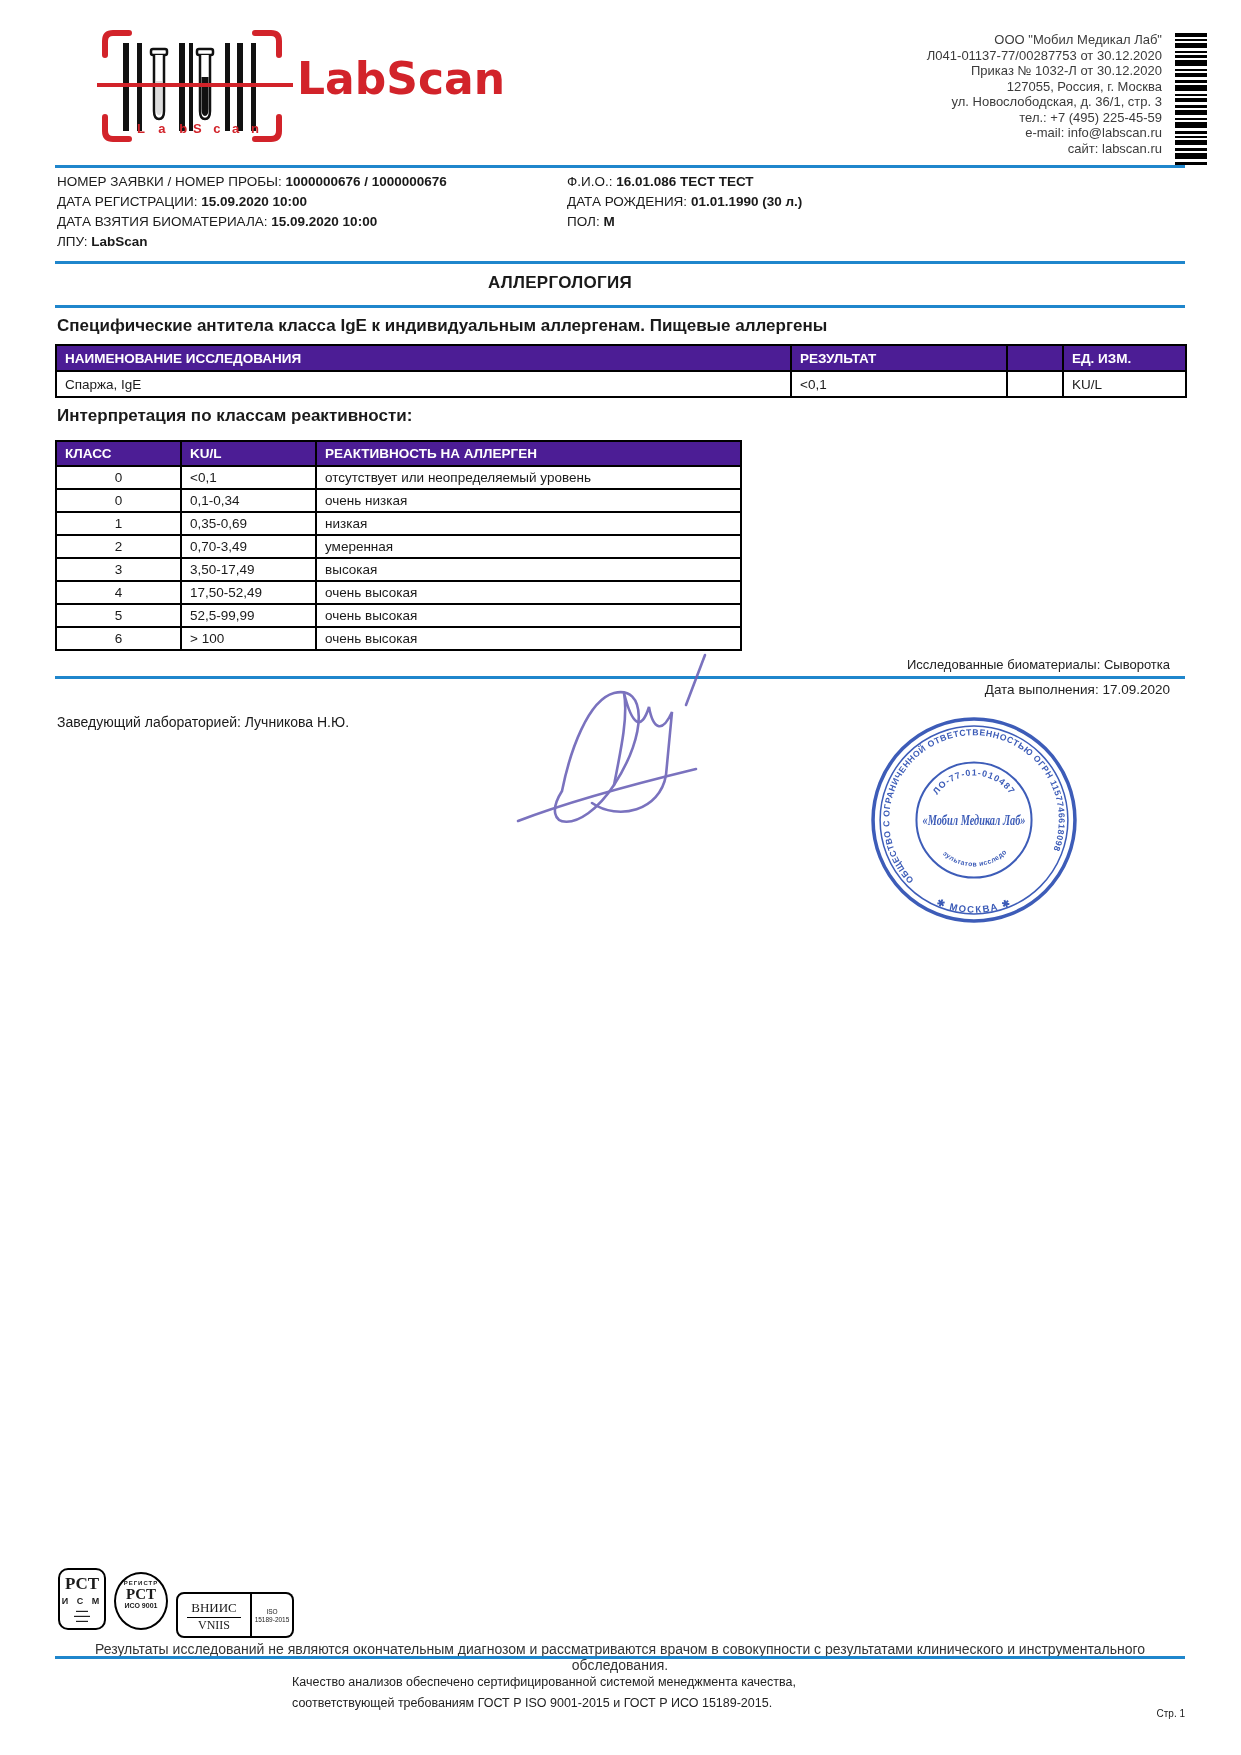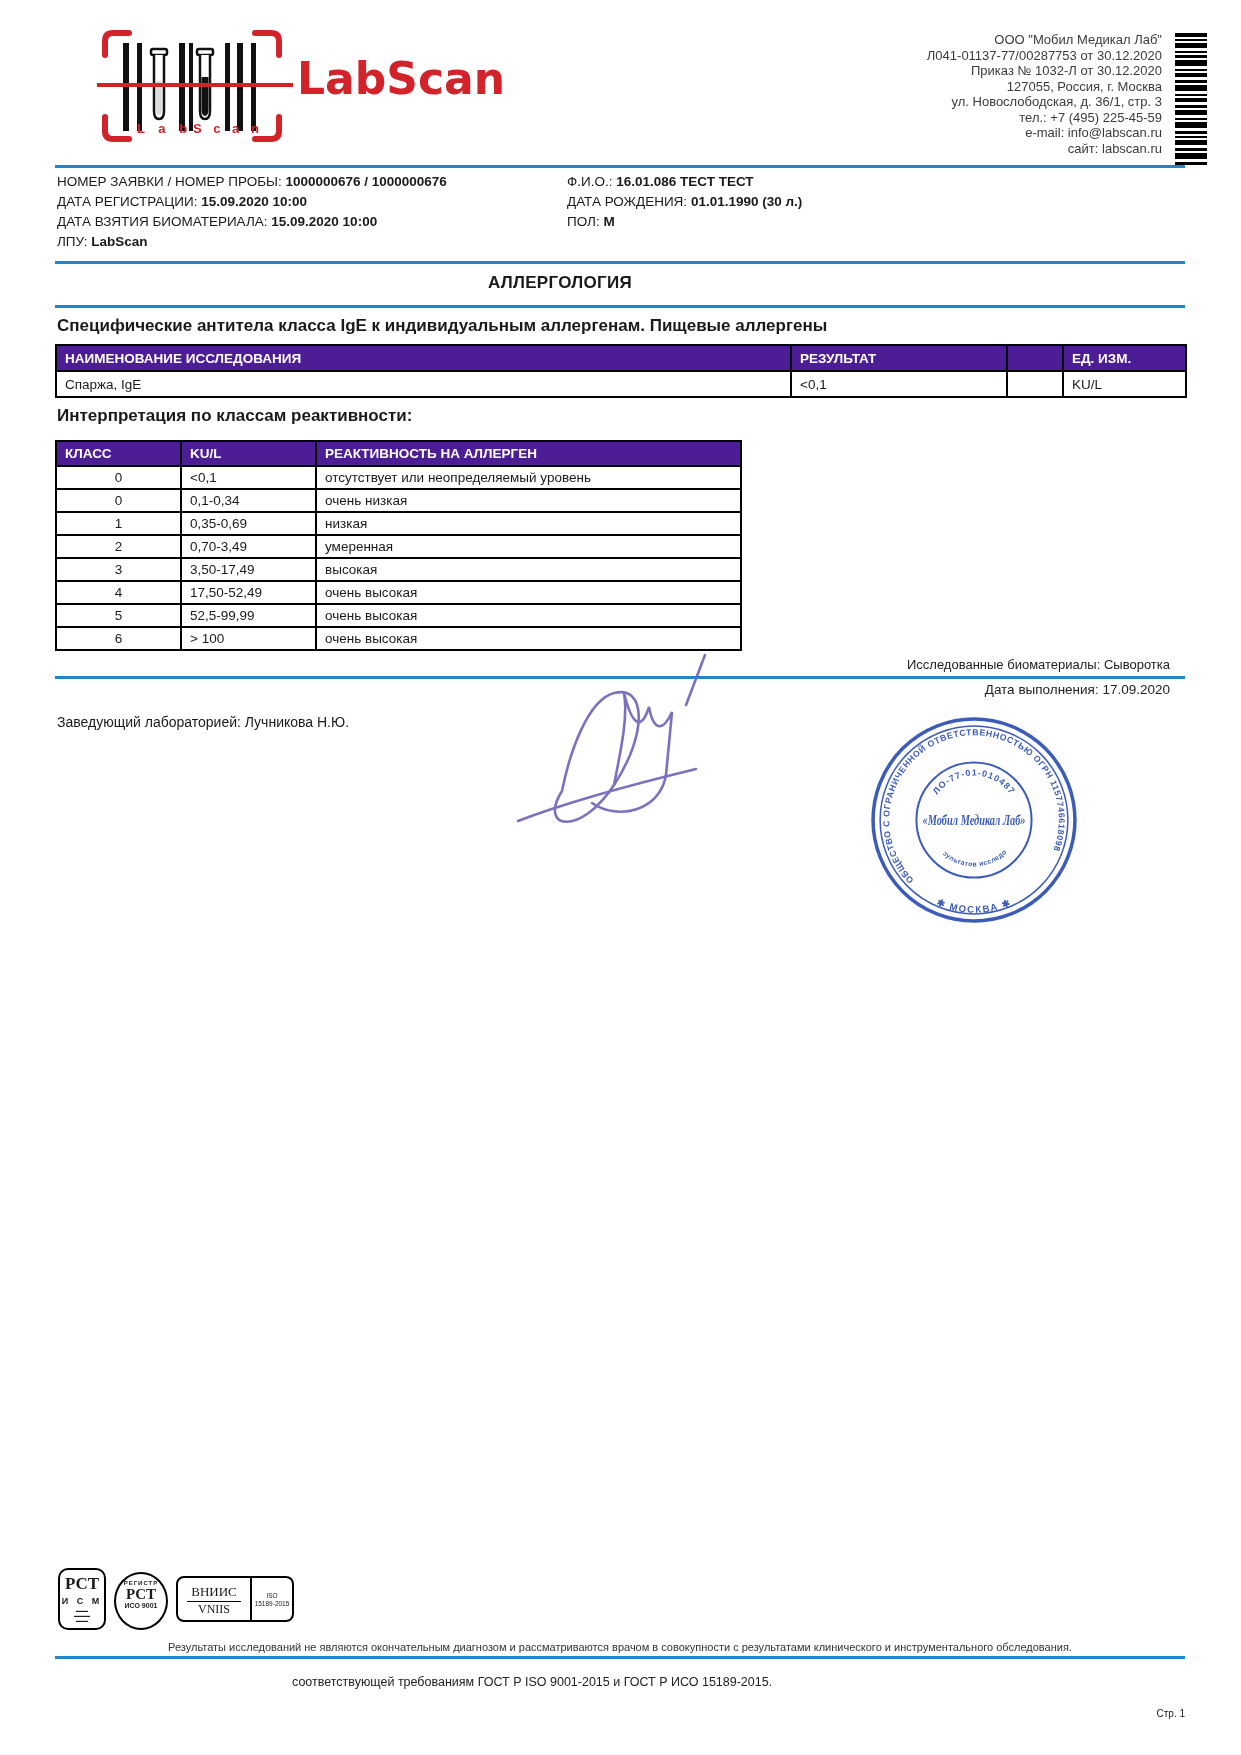--- a/index.html
+++ b/index.html
@@ -40,31 +40,31 @@
   .interp-table td { height:23px; }
   td.center { text-align:center; }
 
   .interp-heading { left:57px; top:406px; font-size:17px; font-weight:bold; }
 
   .meta-right { right:71px; text-align:left; font-size:13px; color:#222; }
 
   .signatory { left:57px; top:714px; font-size:14px; }
 
   
-  .disclaimer { left:55px; top:1641px; width:1130px; text-align:center; font-size:11px; color:#333; }
+  .disclaimer { left:55px; top:1641px; width:1130px; text-align:center; font-size:14px; color:#333; }
   .badges { left:58px; top:1568px; display:flex; align-items:flex-start; gap:8px; }
   .badge1 { width:48px; height:62px; border:2.5px solid #000; border-radius:10px; text-align:center; padding-top:4px; }
   .badge1 .rst { font-weight:bold; font-size:17px; font-family:"Liberation Serif", serif; }
   .badge1 .ism { font-size:9px; letter-spacing:3px; font-weight:bold; margin-top:2px; }
   .badge1 .tiny { font-size:4px; line-height:5px; color:#222; margin-top:2px; }
   .badge2 { width:54px; height:58px; border:2.5px solid #000; border-radius:50%; text-align:center; padding-top:6px; margin-top:4px; }
   .badge2 .arc { font-size:6px; font-weight:bold; letter-spacing:1px; }
   .badge2 .rst { font-weight:bold; font-size:15px; font-family:"Liberation Serif", serif; line-height:16px; }
   .badge2 .iso { font-size:7px; font-weight:bold; }
-  .badge3 { display:flex; margin-top:8px; }
+  .badge3 { display:flex; margin-top:24px; }
   .badge3 .vn { width:76px; height:46px; border:2px solid #000; border-radius:8px 0 0 8px; text-align:center; font-family:"Liberation Serif", serif; padding-top:4px; }
   .badge3 .vn .ru { font-size:13px; border-bottom:1.5px solid #000; display:inline-block; padding:0 4px 1px; }
   .badge3 .vn .en { font-size:12px; }
   .badge3 .iso { width:42px; height:46px; border:2px solid #000; border-left:none; border-radius:0 8px 8px 0; font-size:6.5px; text-align:center; padding-top:14px; line-height:8px; }
   .quality { left:292px; top:1672px; font-size:12.5px; line-height:21px; color:#222; }
   .pageno { right:56px; top:1708px; font-size:10px; }
 
   .sig-svg { left:500px; top:633px; }
   .stamp-svg { left:868px; top:714px; opacity:.92; }
   .stamp-text { font-family:"Liberation Sans", sans-serif; font-weight:bold; }
@@ -321,18 +321,19 @@
         <div class="en">VNIIS</div>
       </div>
       <div class="iso">
         <div>ISO</div>
         <div>15189-2015</div>
       </div>
     </div>
   </div>
 
   <div class="abs quality">
+    <div>Качество анализов обеспечено сертифицированной системой менеджмента качества,</div>
     <div>соответствующей требованиям ГОСТ Р ISO 9001-2015 и ГОСТ Р ИСО 15189-2015.</div>
   </div>
 
   <div class="abs pageno">Стр. 1</div>
 
 </div>
 
 </body></html>

